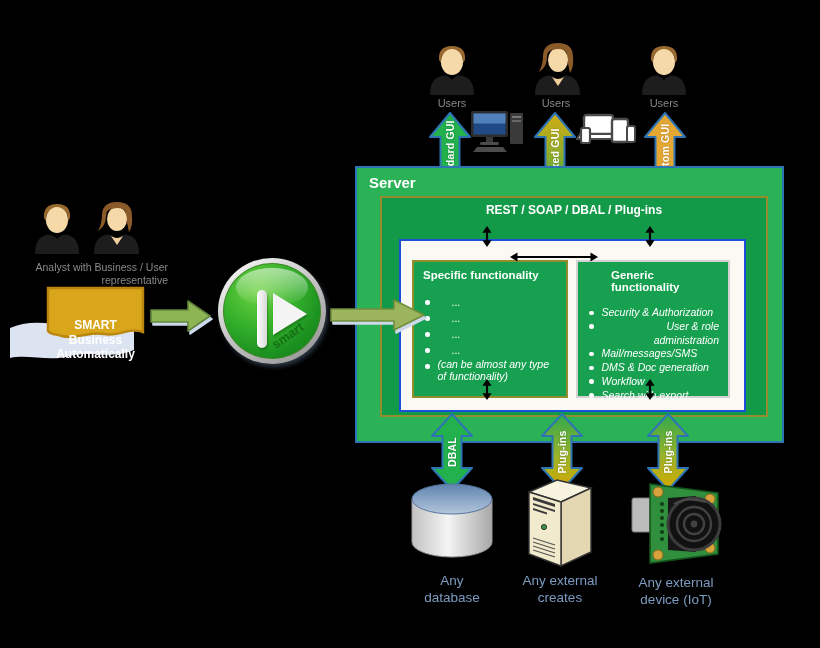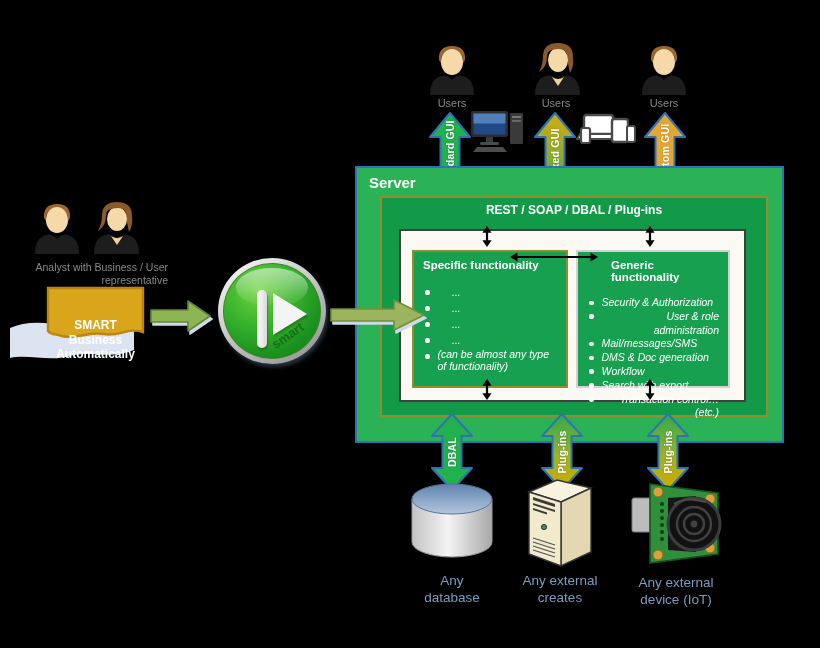--- a/index.html
+++ b/index.html
@@ -20,22 +20,22 @@
       text-shadow:0 0 2px rgba(0,0,0,.25); }
 
   
   .server { left:355px; top:166px; width:429px; height:277px;
       background:#2bb257; border:2px solid #2e74b5; }
   .server-title { left:12px; top:6px; color:#fff; font-weight:bold; font-size:15px; }
   .dark-box { left:23px; top:28px; width:388px; height:221px;
       background:#129a49; border:2px solid #948d2d; }
   .api-bar { left:0; top:5px; width:100%; text-align:center; color:#fff;
       font-weight:bold; font-size:12px; }
-  .white-box { left:17px; top:31px; width:347px; height:173px;
-      background:#faf9f3; border:2px solid #404040; }
+  .white-box { left:17px; top:41px; width:347px; height:173px;
+      background:#faf9f3; border:2px solid #1d4ed8; }
   .func-box { top:19px; width:156px; height:138px; background:#17a050;
       padding:7px 9px; color:#fff; }
   .func-box.spec { left:11px; border:2px solid #948d2d; }
   .func-box.gen  { left:175px; width:154px; border:2px solid #d2d2d2; }
   .func-title { font-weight:bold; font-size:11.5px; margin-bottom:13px; }
   .bullet-row { display:flex; font-size:10.5px; line-height:13.8px; }
   .bullet-row .dot { flex:0 0 auto; width:4.5px; height:4.5px; border-radius:50%;
       background:#fff; margin:4.5px 8px 0 2px; }
   .gen .bullet-row span:last-child { font-style:italic;text-align:right; }
   .spec .bullet-row { line-height:16px; }
@@ -193,24 +193,20 @@
               <span class="dot"></span>
               <span>DMS &amp; Doc generation</span>
             </div>
           <div class="bullet-row">
               <span class="dot"></span>
               <span>Workflow</span>
             </div>
           <div class="bullet-row">
               <span class="dot"></span>
               <span>Search with export</span>
-            </div>
-          <div class="bullet-row">
-              <span class="dot"></span>
-              <span>Transaction control…(etc.)</span>
             </div>
         </div>
 
       </div>
     </div>
   </div>
 
   <svg class="abs" style="left:481px;top:226px" width="12" height="21" viewBox="0 0 12 21">
     <line x1="6" y1="4" x2="6" y2="17" stroke="#000" stroke-width="2.2"></line>
     <polygon points="6,0 10.6,6.8 1.4,6.8" fill="#000"></polygon>

